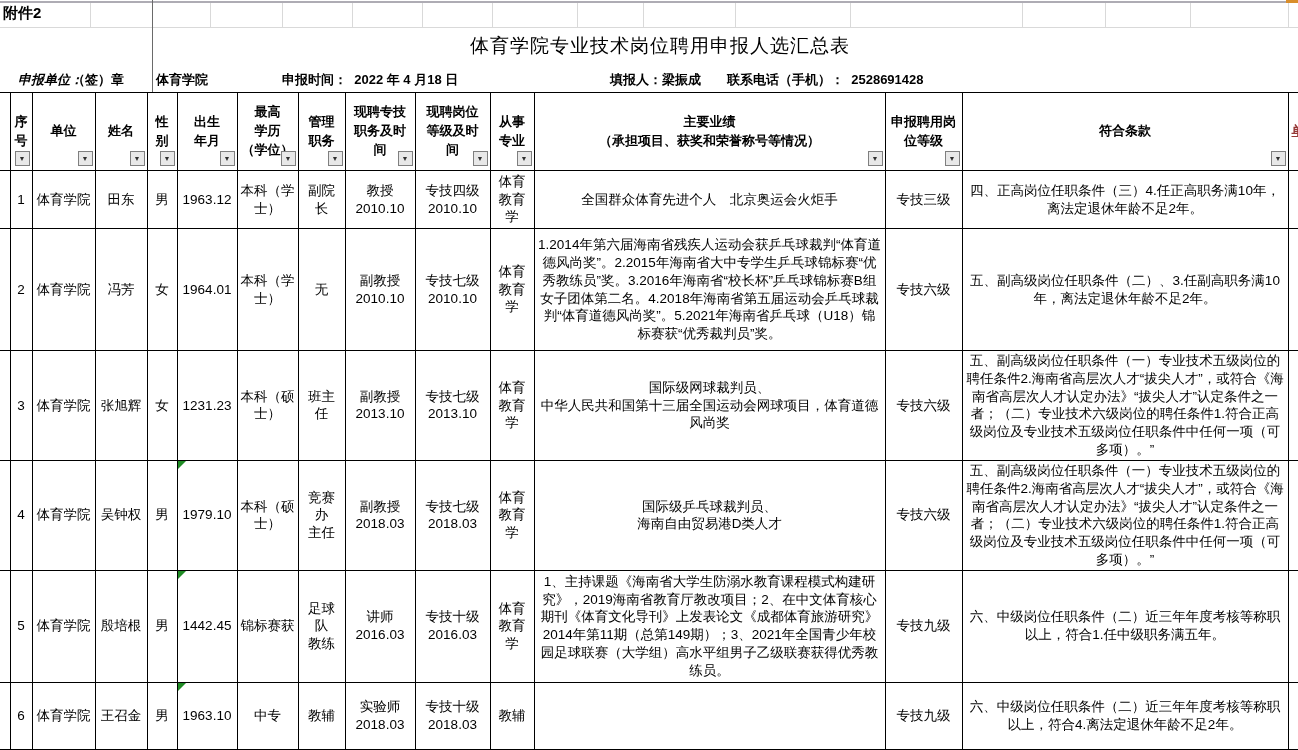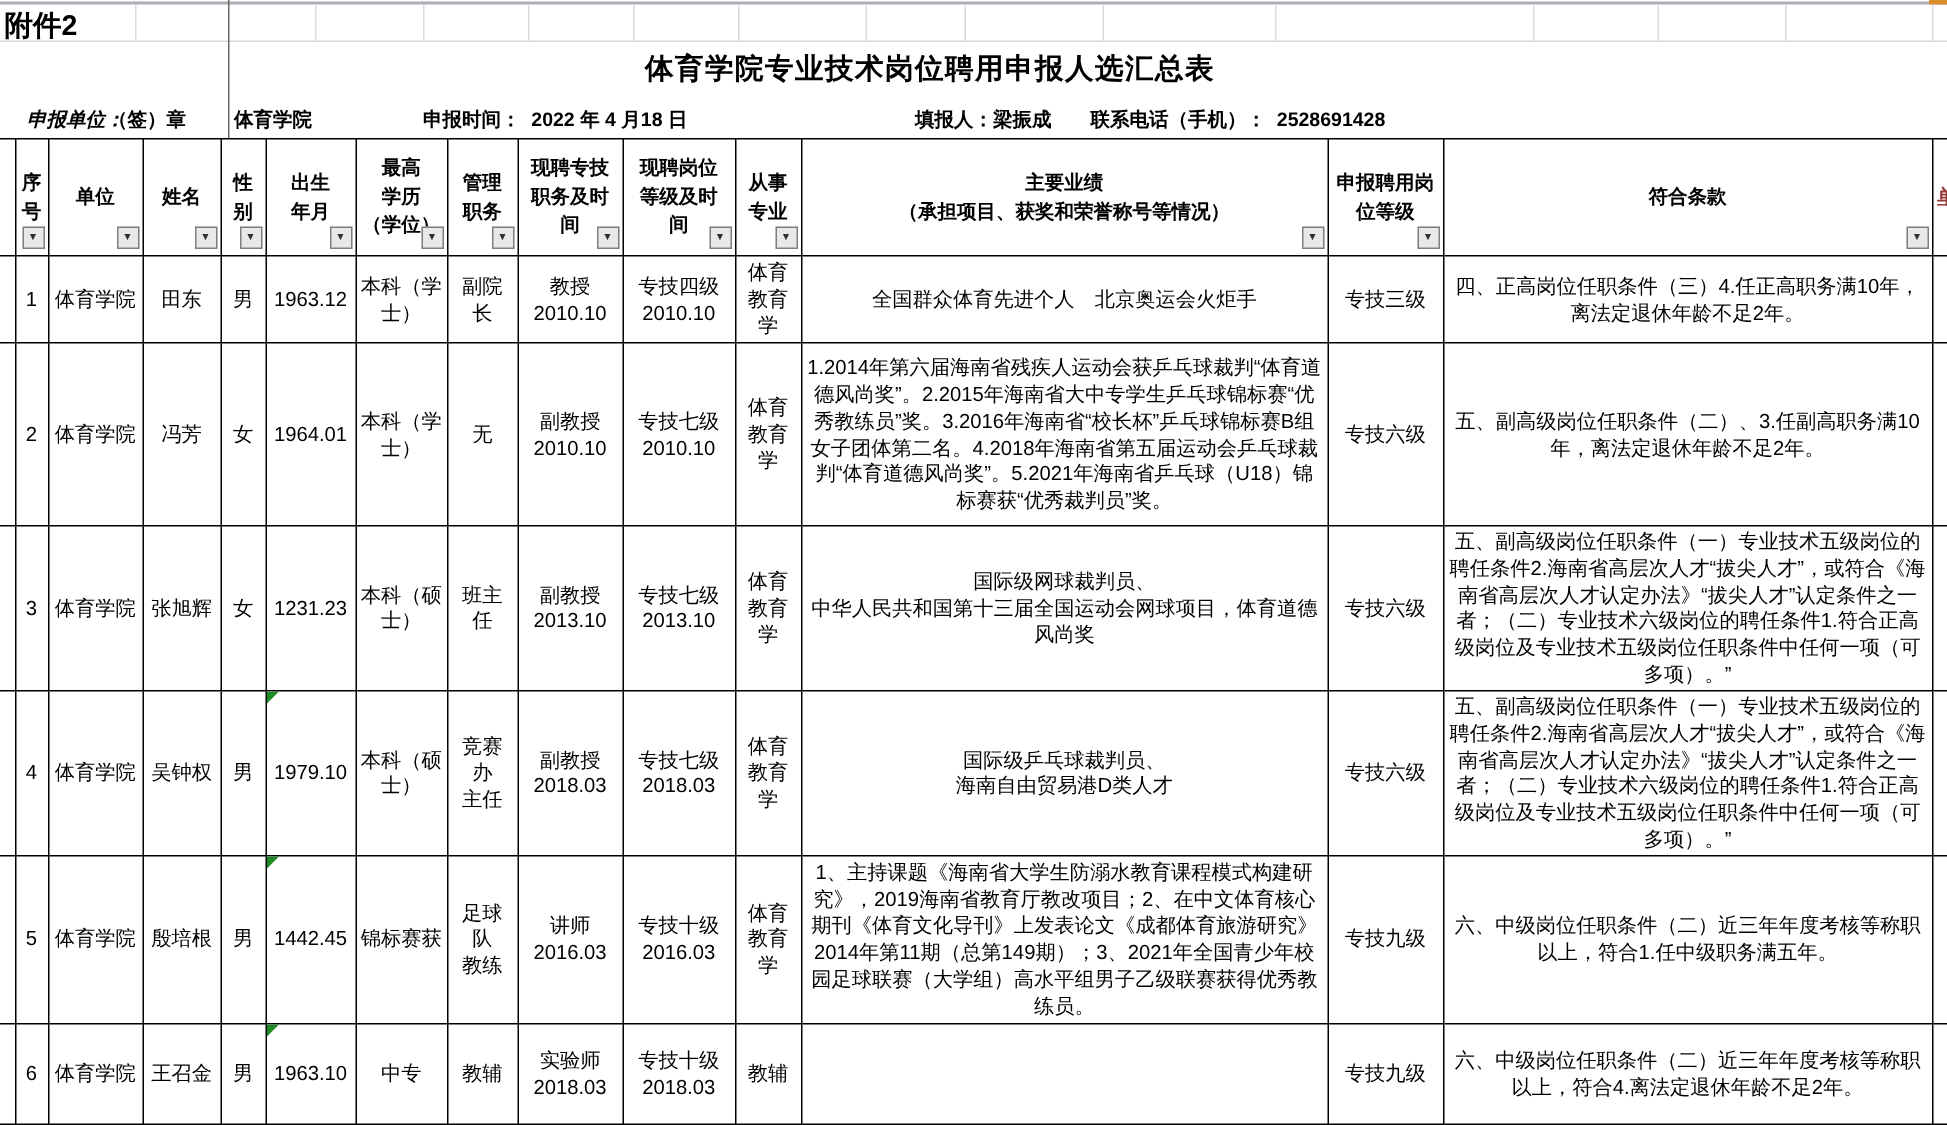--- a/index.html
+++ b/index.html
@@ -8,23 +8,23 @@
     position: relative; width: 1298px; height: 750px; overflow: hidden;
     background: #fff; color: #000;
     font-family: "Liberation Sans", sans-serif;
   }
   
   .topline { position:absolute; left:0; top:1px; width:1298px; height:2px; background:var(--top-line-gray); }
   .corner { position:absolute; left:1286px; top:0; width:12px; height:3px; background:var(--corner-orange); }
   .gridv { position:absolute; top:3px; width:1px; height:24px; background:var(--grid-faint); }
   .gridh { position:absolute; left:0; top:27px; width:1298px; height:1px; background:var(--grid-faint); }
   .darkv { position:absolute; left:152px; top:0; width:1px; height:92px; background:#6a6a6a; }
-  .attach { position:absolute; left:3px; top:4px; font-size:19px; font-weight:bold; }
-  .title { position:absolute; left:430px; top:33px; width:460px; text-align:left;
-           font-size:19px; font-weight:bold; letter-spacing:1px; white-space:nowrap; }
+  .attach { position:absolute; left:3px; top:4px; font-size:15px; font-weight:bold; }
+  .title { position:absolute; left:430px; top:33px; width:460px; text-align:center;
+           font-size:19px; font-weight:normal; letter-spacing:1px; white-space:nowrap; }
   .info { position:absolute; top:71px; font-size:13px; font-weight:bold; white-space:pre; }
   .i-unitlab { left:18px;font-style:italic; }  .i-seal { left:72px; }  .i-unit { left:156px; }
   .i-time { left:282px; }   .i-filler { left:610px;text-align:right; } .i-phone { left:727px; }
   
   table.main { position:absolute; left:0; top:92px; width:1298px;
                border-collapse:collapse; table-layout:fixed; }
   .main th, .main td {
     border:1px solid var(--border-black); overflow:hidden;
     font-size:13.5px; font-weight:normal; text-align:center; vertical-align:middle;
     padding:1px 3px; line-height:1.32; word-break:break-all;

